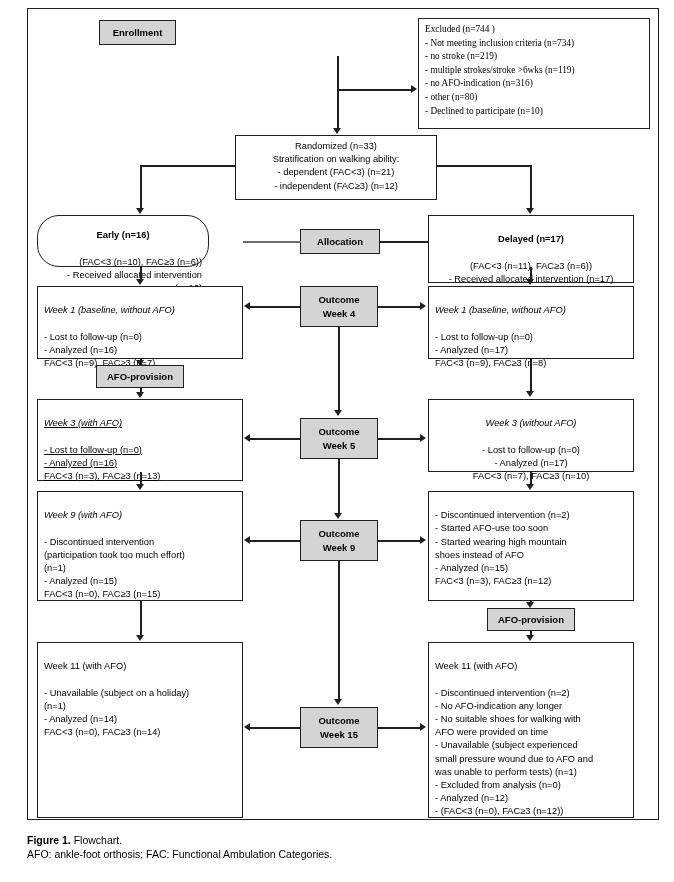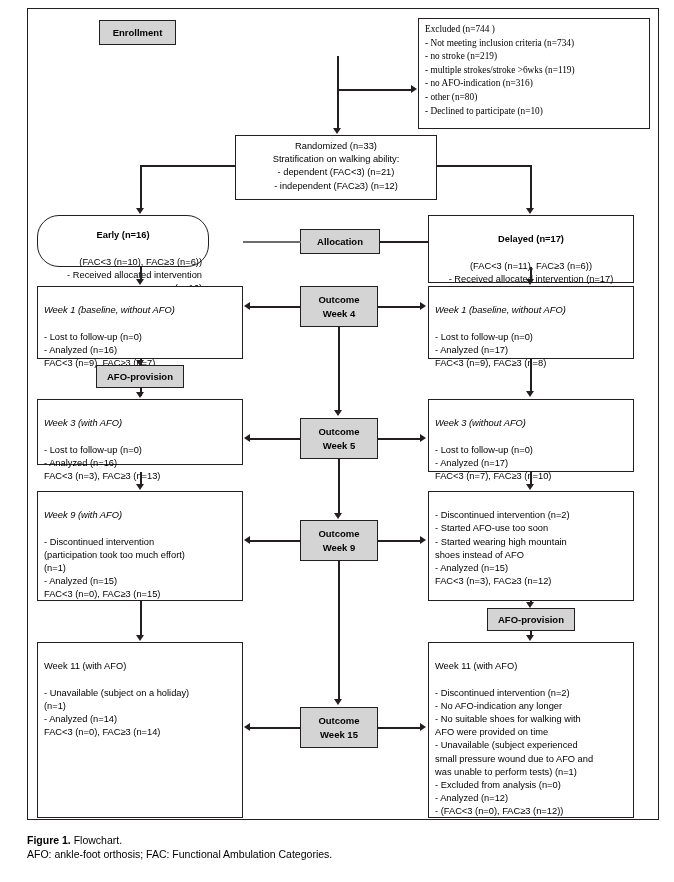--- a/index.html
+++ b/index.html
@@ -198,33 +198,33 @@
 <div class="box gray" style="left:96px; top:365px; width:88px; height:23px;">
   <span class="ln">AFO-provision</span>
 </div>
 
 <div class="vline" style="left:140px; top:388px; height:8px;"></div>
 <div class="arrow-d" style="left:136px; top:392px;"></div>
 
 <div class="vline" style="left:530px; top:359px; height:33px;"></div>
 <div class="arrow-d" style="left:526px; top:391px;"></div>
 
-<div class="box" style="left:37px; top:399px; width:206px; height:66px;">
+<div class="box" style="left:37px; top:399px; width:206px; height:82px;text-decoration:underline;">
   <span class="ital" style="display:block;">Week 3 (with AFO)</span>
   <span class="body-txt" style="white-space:pre-line;"> - Lost to follow-up (n=0)
  - Analyzed (n=16)
    FAC&lt;3 (n=3), FAC≥3 (n=13)</span>
 </div>
 
 <div class="box gray" style="left:300px; top:418px; width:78px; height:41px;">
   <span class="ln">Outcome</span>
   <span class="ln">Week 5</span>
 </div>
 
-<div class="box" style="left:428px; top:399px; width:206px; height:73px;">
+<div class="box" style="left:428px; top:399px; width:206px; height:73px;text-align:center;">
   <span class="ital" style="display:block;">Week 3 (without AFO)</span>
   <span class="body-txt" style="white-space:pre-line;"> - Lost to follow-up (n=0)
  - Analyzed (n=17)
    FAC&lt;3 (n=7), FAC≥3 (n=10)</span>
 </div>
 
 <div class="hline" style="left:250px; top:438px; width:51px;"></div>
 <div class="arrow-l" style="left:244px; top:434px;"></div>
 <div class="hline" style="left:378px; top:438px; width:43px;"></div>
 <div class="arrow-r" style="left:420px; top:434px;"></div>

